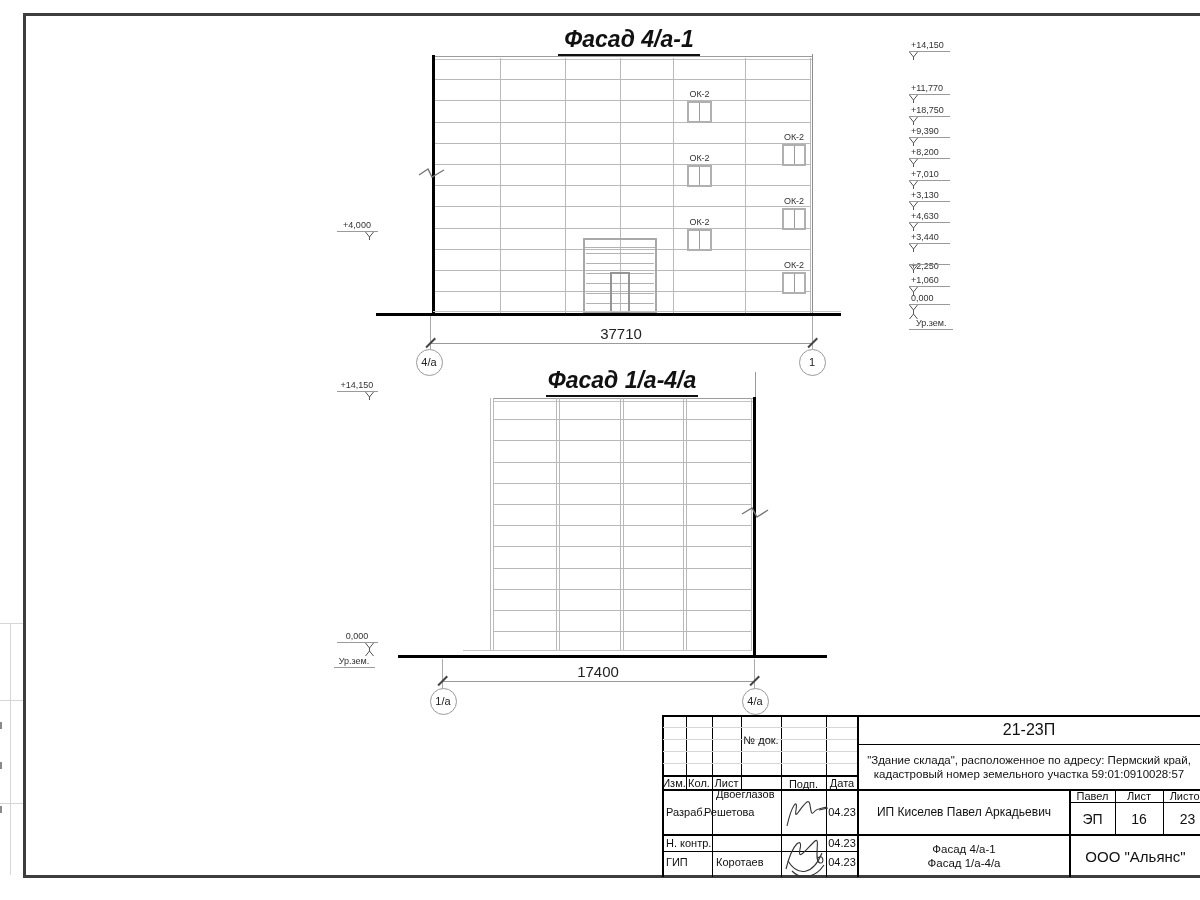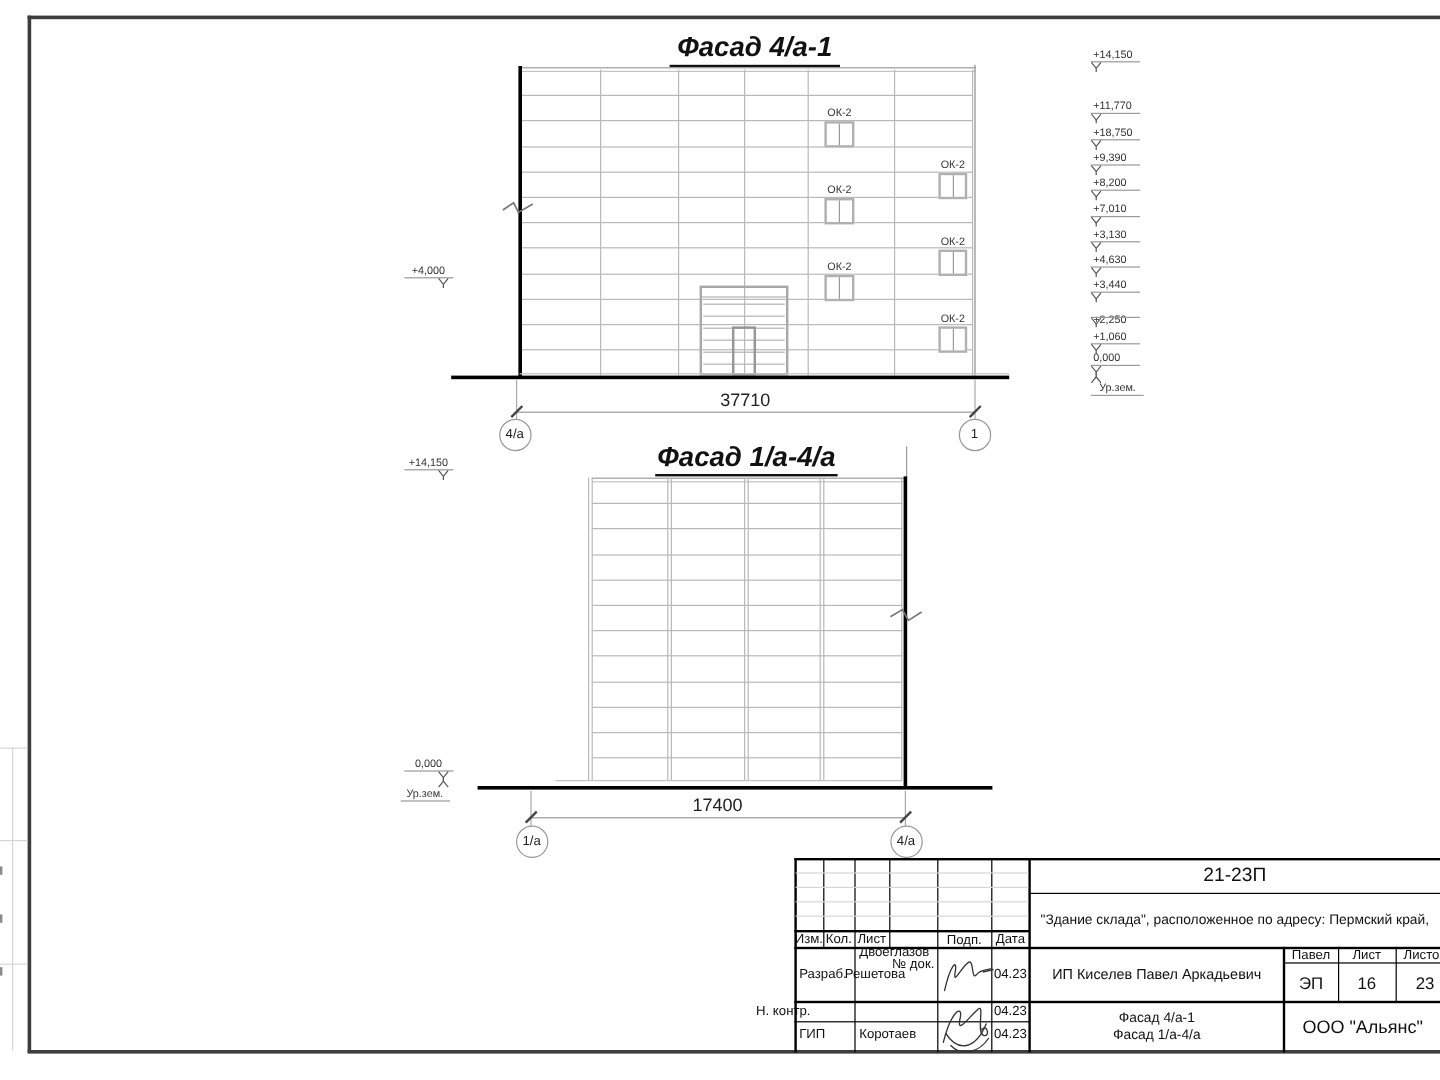--- a/index.html
+++ b/index.html
@@ -328,33 +328,34 @@
     <div class="faint" style="left:663px;top:763px;width:194px;height:1px"></div>
 
     <div class="tb-line" style="left:1069px;top:789px;width:1.5px;height:88px"></div>
     <div class="tb-line" style="left:1115px;top:789px;width:1px;height:46px"></div>
     <div class="tb-line" style="left:1163px;top:789px;width:1px;height:46px"></div>
     <div class="tb-line" style="left:1070px;top:802px;width:130px;height:1px"></div>
 
     <div class="c" style="left:858px;top:715px;width:342px;height:29px;font-size:16px">21-23П</div>
     <div class="c" style="left:860px;top:744px;width:338px;height:46px;flex-direction:column;font-size:11.5px;line-height:14.5px">
       <div>"Здание склада", расположенное по адресу: Пермский край,</div>
+      <div>кадастровый номер земельного участка 59:01:0910028:57</div>
     </div>
 
     <div class="c lbl" style="left:662px;top:775px;width:24px;height:15px">Изм.</div>
     <div class="c lbl" style="left:686px;top:775px;width:26px;height:15px">Кол.</div>
     <div class="c lbl" style="left:712px;top:775px;width:29px;height:15px">Лист</div>
-    <div class="c lbl" style="left:741px;top:796px;width:40px;height:15px">№ док.</div>
+    <div class="c lbl" style="left:741px;top:732px;width:40px;height:15px">№ док.</div>
     <div class="c lbl" style="left:781px;top:775px;width:45px;height:18px">Подп.</div>
     <div class="c lbl" style="left:826px;top:775px;width:32px;height:15px">Дата</div>
 
     <div class="c lbl" style="left:666px;top:790px;width:46px;height:44px;justify-content:flex-start">Разраб.</div>
     <div class="c lbl" style="left:704px;top:790px;width:65px;height:44px;justify-content:flex-start">Решетова</div>
     <div class="c lbl" style="left:826px;top:798px;width:32px;height:28px">04.23</div>
-    <div class="c lbl" style="left:630px;top:835px;width:46px;height:16px;justify-content:flex-start">Н. контр.</div>
+    <div class="c lbl" style="left:666px;top:835px;width:46px;height:16px;justify-content:flex-start">Н. контр.</div>
     <div class="c lbl" style="left:716px;top:786px;width:65px;height:16px;justify-content:flex-start">Двоеглазов</div>
     <div class="c lbl" style="left:826px;top:835px;width:32px;height:16px">04.23</div>
     <div class="c lbl" style="left:666px;top:852px;width:46px;height:20px;justify-content:flex-start">ГИП</div>
     <div class="c lbl" style="left:716px;top:852px;width:65px;height:20px;justify-content:flex-start">Коротаев</div>
     <div class="c lbl" style="left:826px;top:852px;width:32px;height:20px">04.23</div>
 
     <span class="abs" style="left:783px;top:792px">
       <svg width="46" height="42" viewBox="0 0 46 42">
         <path d="M4,34 C9,12 15,6 13,18 C11,30 18,14 24,10 C29,7 26,26 31,20 C34,16 37,17 44,15" fill="none" stroke="#333" stroke-width="1.1"></path>
         <path d="M36,18 L45,16" fill="none" stroke="#333" stroke-width="1.1"></path>

